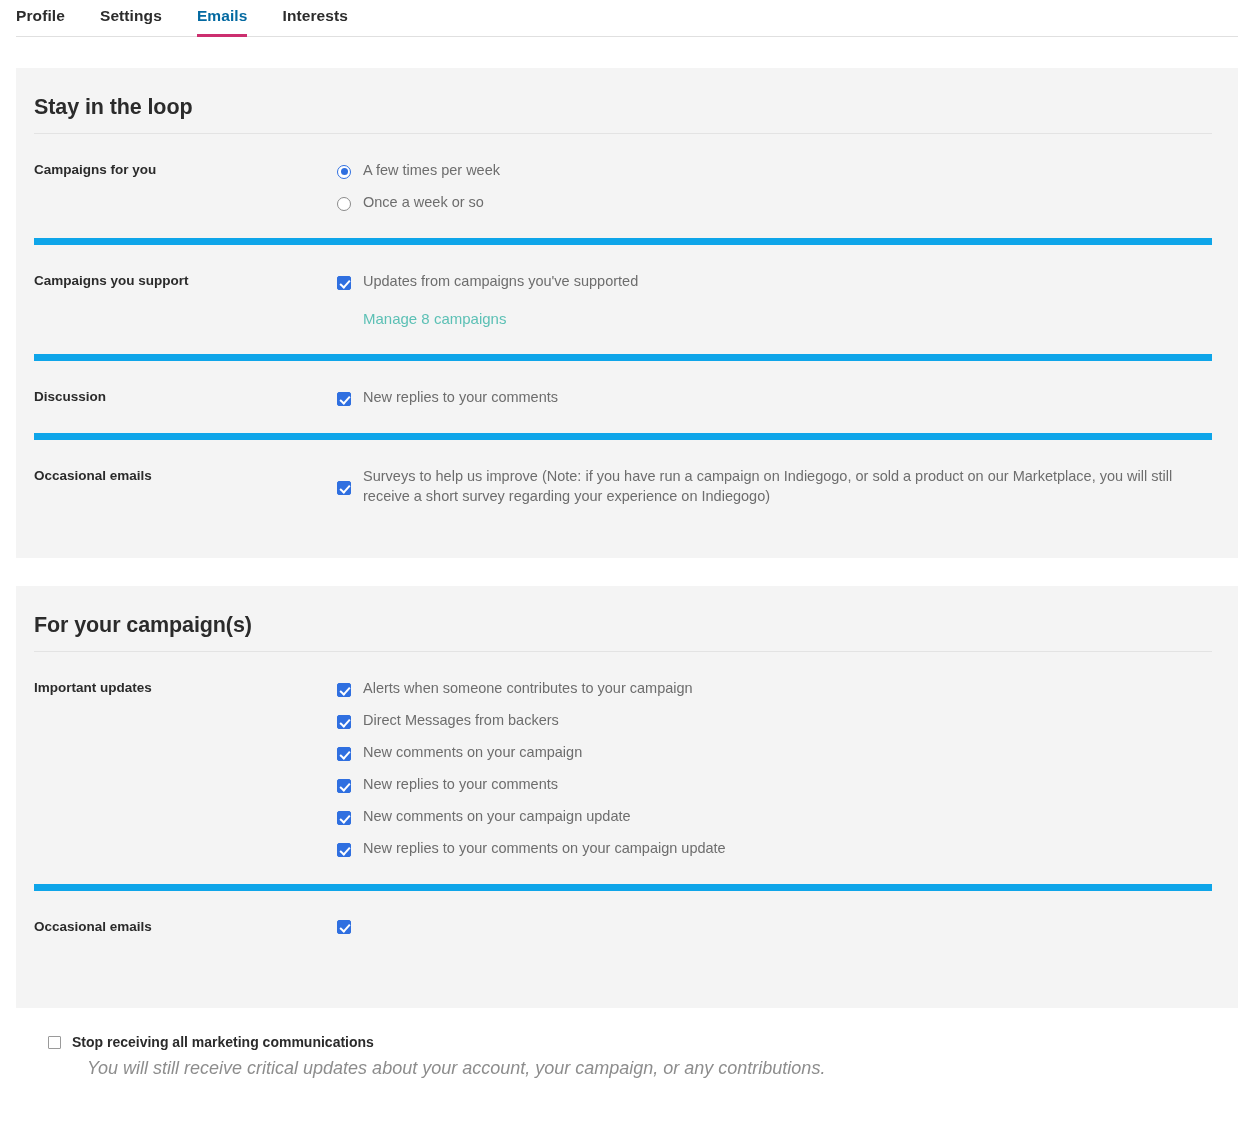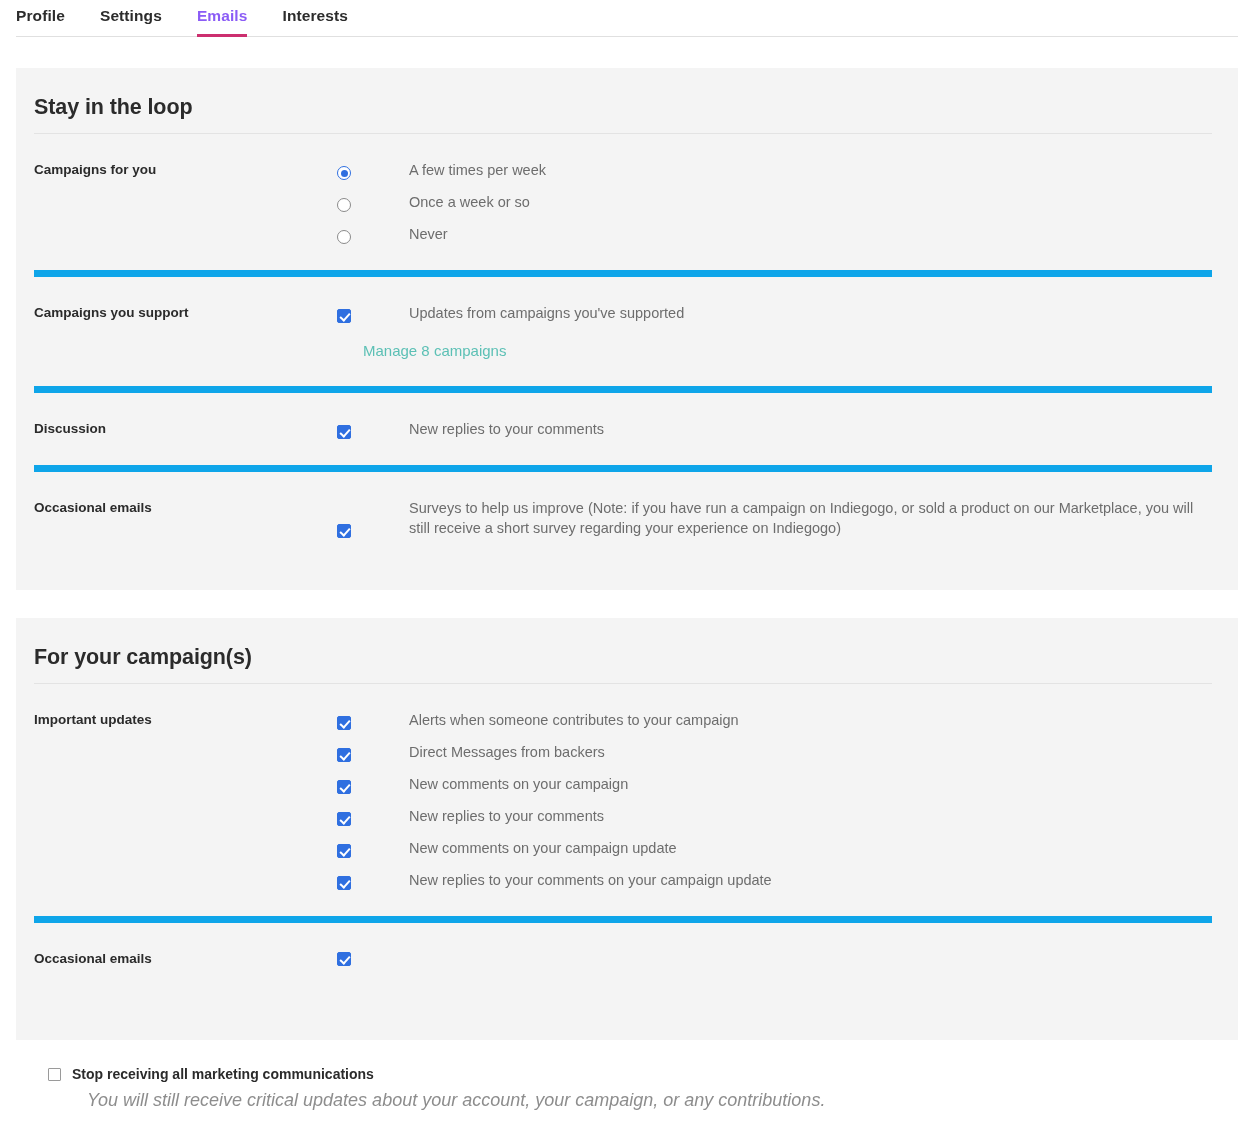--- a/index.html
+++ b/index.html
@@ -26,21 +26,21 @@
     position: relative;
     font-size: 15.5px;
     font-weight: 700;
     color: #2c2c2c;
     letter-spacing: 0.1px;
     padding: 0 0 11px 0;
     margin-right: 35px;
     cursor: pointer;
     white-space: nowrap;
   }
-  .tab.active { color: #8b5cf6; }
+  .tab.active { color: #0369a1; }
   .tab.active::after {
     content: "";
     position: absolute;
     left: 0; right: 0; bottom: -1px;
     height: 3px;
     background: #cc2f6f;
   }
 
   
   .panel {
@@ -85,24 +85,23 @@
   .desc {
     font-size: 15px;
     color: #6d6d6d;
     line-height: 20px;
     margin: 0 0 21px 0;
   }
 
   
   .opt {
     display: flex;
-    align-items: flex-end;
+    align-items: center;
     margin-bottom: 12px;
     cursor: pointer;
-    gap: 46px;
   }
   .opt:last-child { margin-bottom: 0; }
   .opt-text {
     font-size: 14.5px;
     color: #6d6d6d;
     line-height: 20px;
     padding-left: 12px;
     max-width: 840px;
   }
 
@@ -218,24 +217,20 @@
         <label class="opt">
           <span class="radio on"></span>
           <span class="opt-text">A few times per week</span>
         </label>
 
         <label class="opt">
           <span class="radio"></span>
           <span class="opt-text">Once a week or so</span>
         </label>
 
-        <label class="opt">
-          <span class="radio"></span>
-          <span class="opt-text">Never</span>
-        </label>
       </div>
     </div>
 
     <div class="row">
       <div class="row-label">Campaigns you support</div>
       <div class="row-body">
         <label class="opt">
           <span class="cbx on"></span>
           <span class="opt-text">Updates from campaigns you've supported</span>
         </label>

